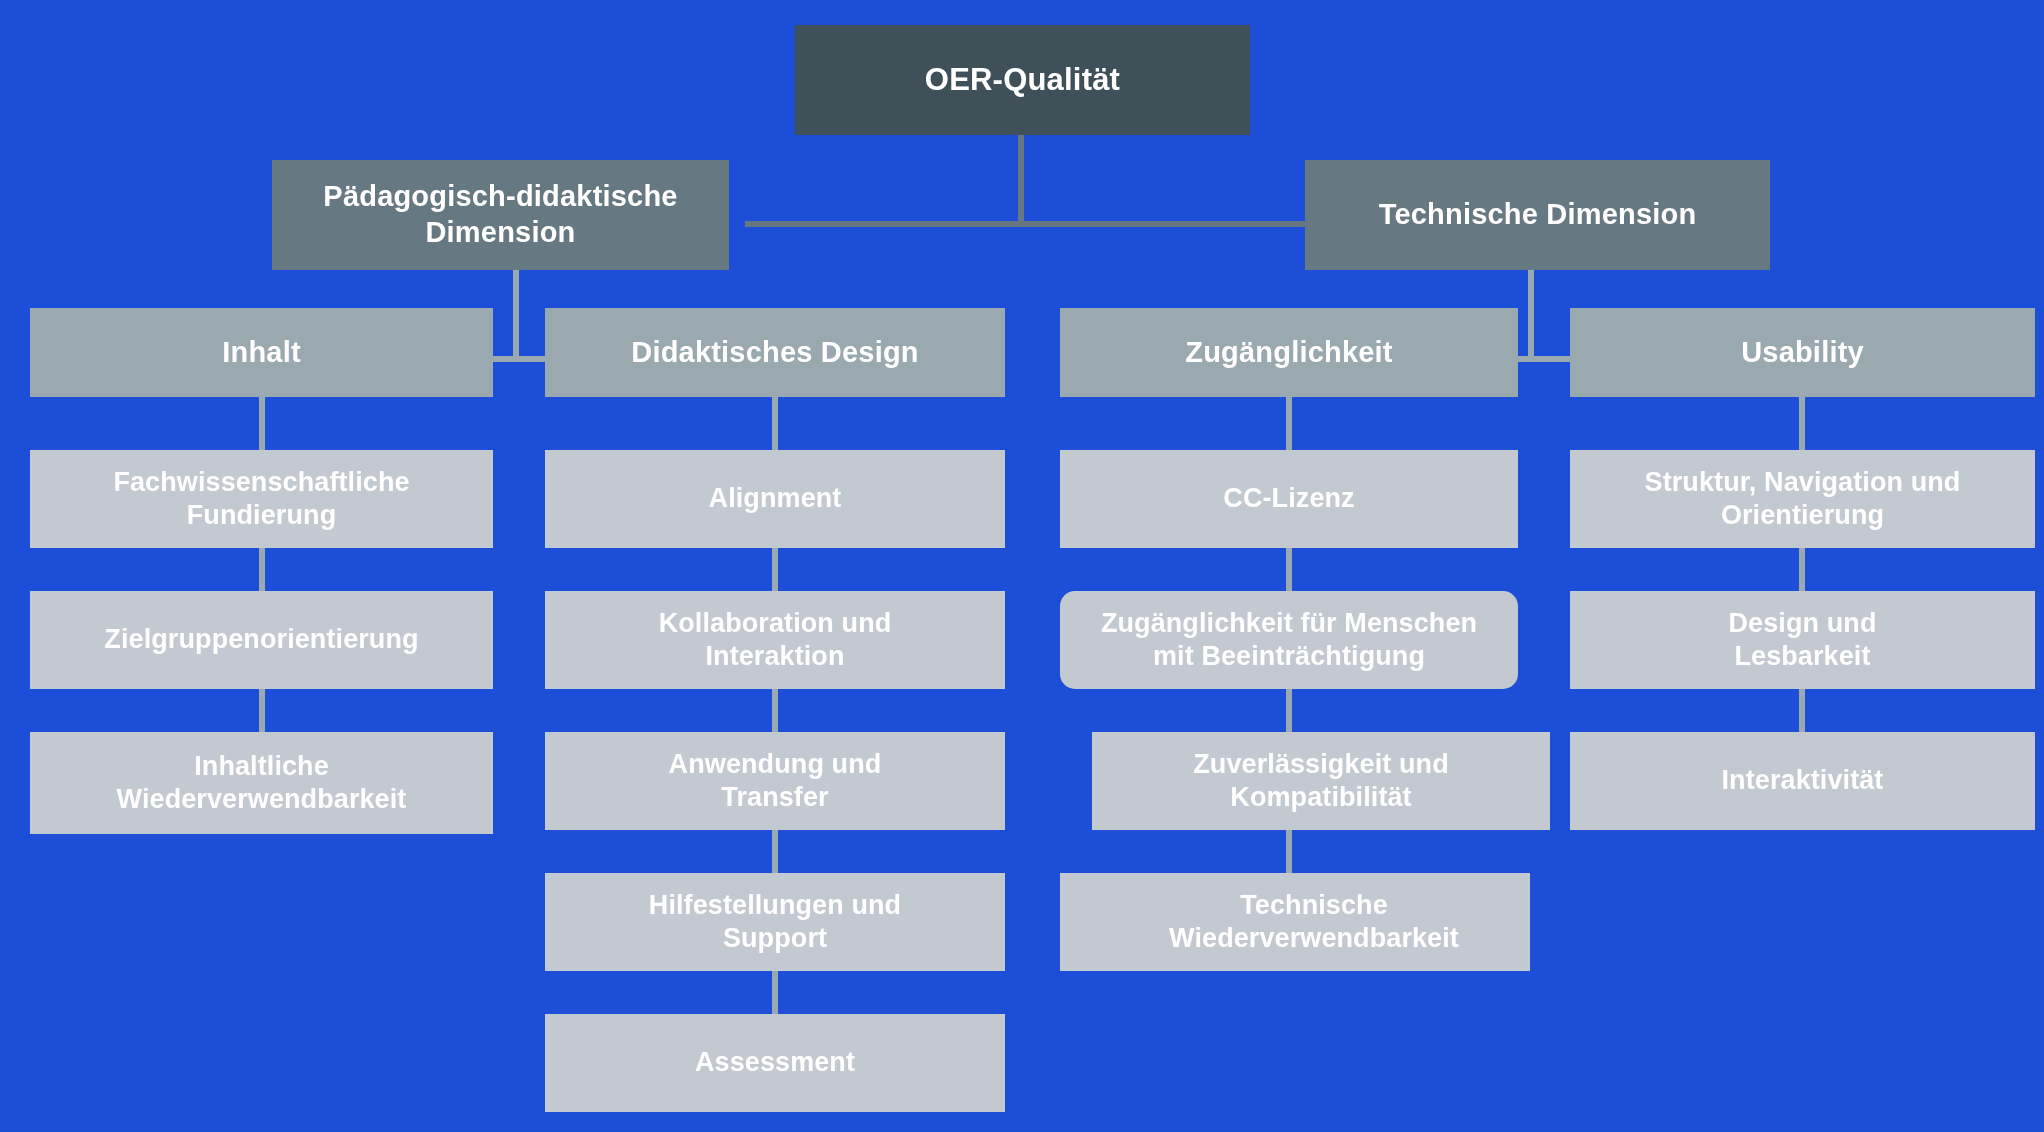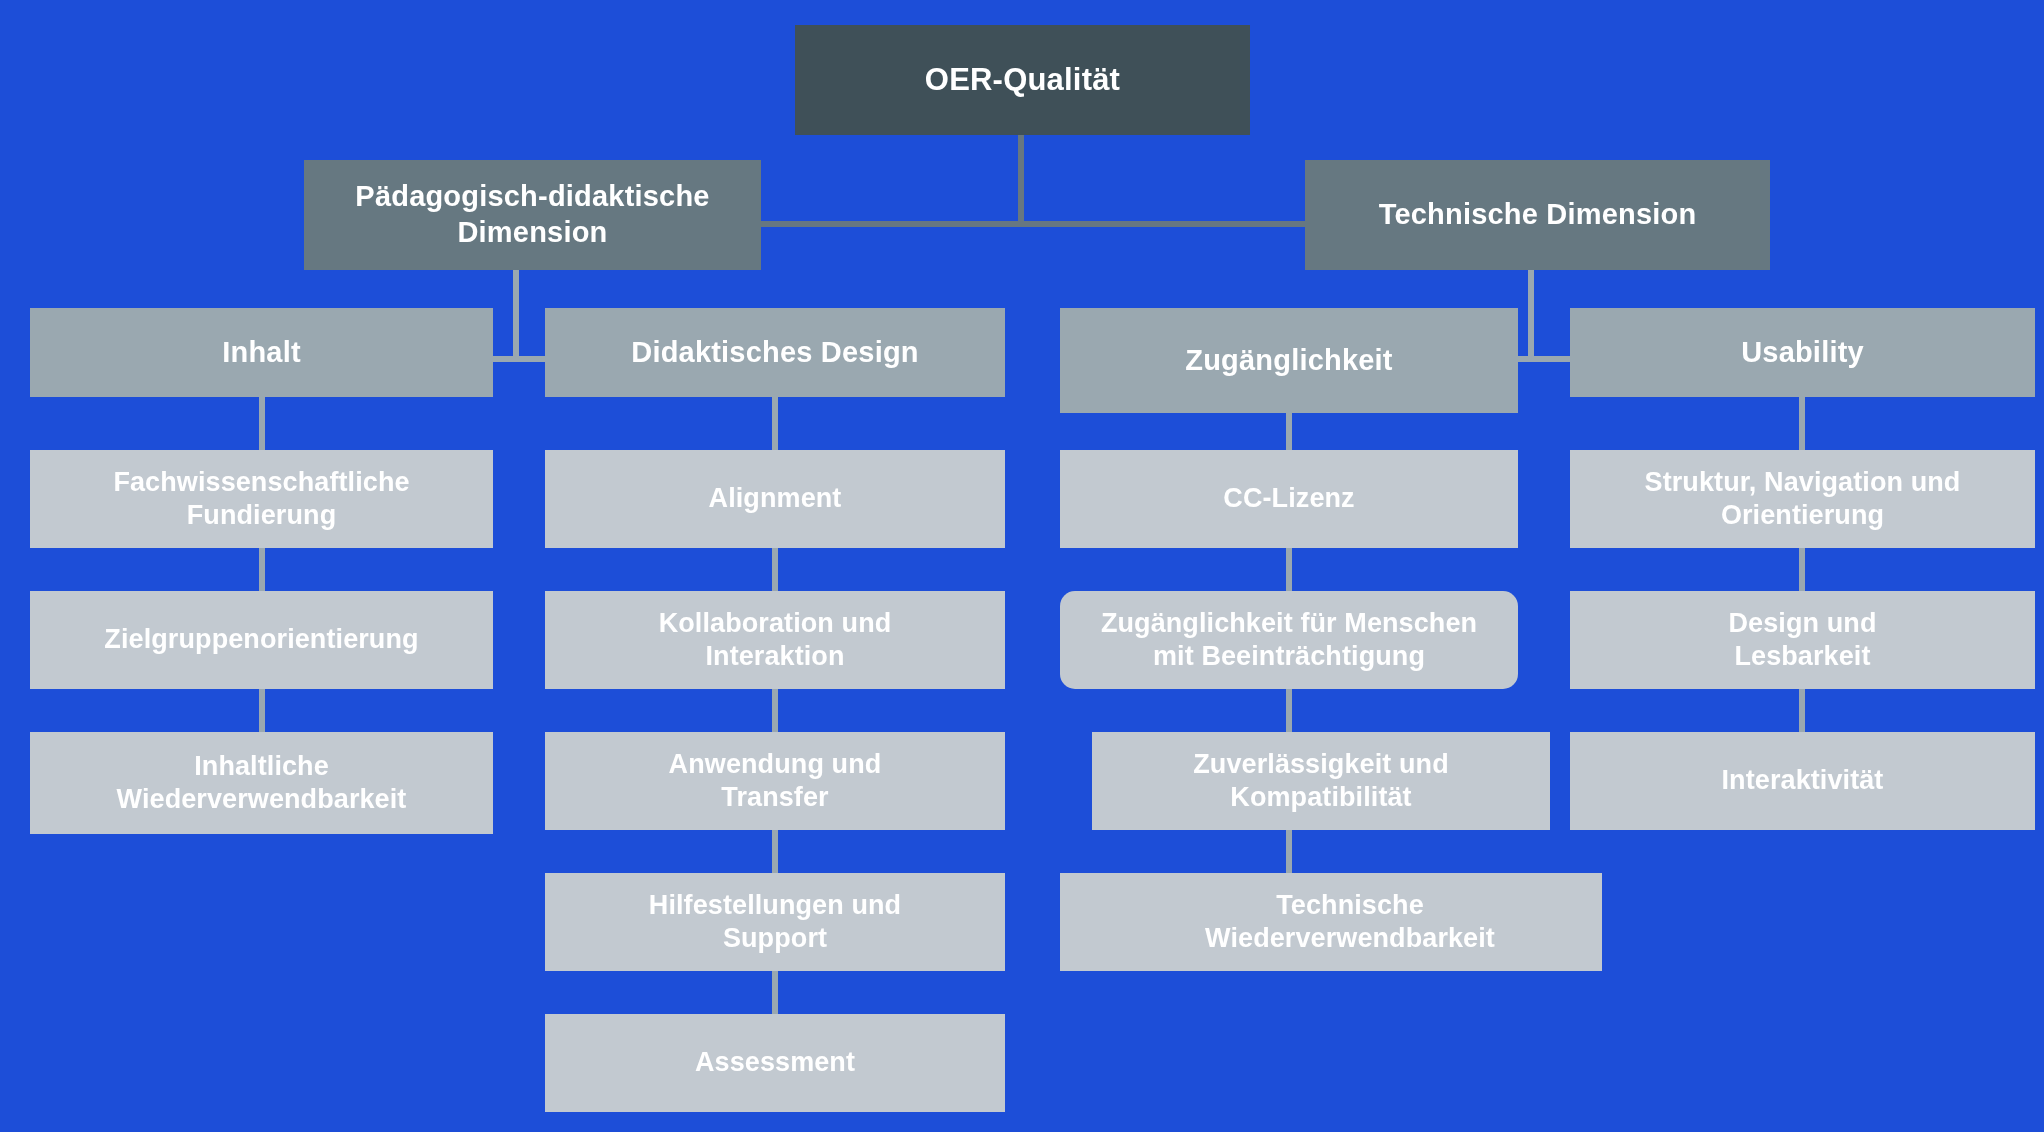--- a/index.html
+++ b/index.html
@@ -81,27 +81,27 @@
   <div class="conn" style="left:259px; top:375px; width:6px; height:357px;"></div>
 
   <div class="conn" style="left:772px; top:375px; width:6px; height:639px;"></div>
 
   <div class="conn" style="left:1286px; top:375px; width:6px; height:498px;"></div>
 
   <div class="conn" style="left:1799px; top:375px; width:6px; height:357px;"></div>
 
   <div class="node root" style="left:795px; top:25px; width:455px; height:110px;">OER-Qualität</div>
 
-  <div class="node dim" style="left:304px; top:160px; width:457px; height:110px;">Pädagogisch-didaktische
+  <div class="node dim" style="left:272px; top:160px; width:457px; height:110px;">Pädagogisch-didaktische
 Dimension</div>
   <div class="node dim" style="left:1305px; top:160px; width:465px; height:110px;">Technische Dimension</div>
 
   <div class="node cat" style="left:30px; top:308px; width:463px; height:89px;">Inhalt</div>
   <div class="node cat" style="left:545px; top:308px; width:460px; height:89px;">Didaktisches Design</div>
-  <div class="node cat" style="left:1060px; top:308px; width:458px; height:105px;">Zugänglichkeit</div>
+  <div class="node cat" style="left:1060px; top:308px; width:458px; height:89px;">Zugänglichkeit</div>
   <div class="node cat" style="left:1570px; top:308px; width:465px; height:89px;">Usability</div>
 
   <div class="node leaf" style="left:30px; top:450px; width:463px; height:98px;">Fachwissenschaftliche
 Fundierung</div>
   <div class="node leaf" style="left:30px; top:591px; width:463px; height:98px;">Zielgruppenorientierung</div>
   <div class="node leaf" style="left:30px; top:732px; width:463px; height:102px;">Inhaltliche
 Wiederverwendbarkeit</div>
 
   <div class="node leaf" style="left:545px; top:591px; width:460px; height:98px;">Kollaboration und
 Interaktion</div>
@@ -110,21 +110,21 @@
 Transfer</div>
   <div class="node leaf" style="left:545px; top:873px; width:460px; height:98px;">Hilfestellungen und
 Support</div>
   <div class="node leaf" style="left:545px; top:1014px; width:460px; height:98px;">Assessment</div>
 
   <div class="node leaf" style="left:1060px; top:450px; width:458px; height:98px;">CC-Lizenz</div>
   <div class="node leaf" style="left:1060px; top:591px; width:458px; height:98px;border-radius:15px;">Zugänglichkeit für Menschen
 mit Beeinträchtigung</div>
   <div class="node leaf" style="left:1060px; top:732px; width:458px; height:98px;margin-left:32px;">Zuverlässigkeit und
 Kompatibilität</div>
-  <div class="node leaf" style="left:1060px; top:873px; width:542px; height:98px;padding-left:48px;">Technische
+  <div class="node leaf" style="left:1060px; top:873px; width:470px; height:98px;padding-left:48px;">Technische
 Wiederverwendbarkeit</div>
 
   <div class="node leaf" style="left:1570px; top:450px; width:465px; height:98px;">Struktur, Navigation und
 Orientierung</div>
   <div class="node leaf" style="left:1570px; top:591px; width:465px; height:98px;">Design und
 Lesbarkeit</div>
   <div class="node leaf" style="left:1570px; top:732px; width:465px; height:98px;">Interaktivität</div>
 
 </div>
 

